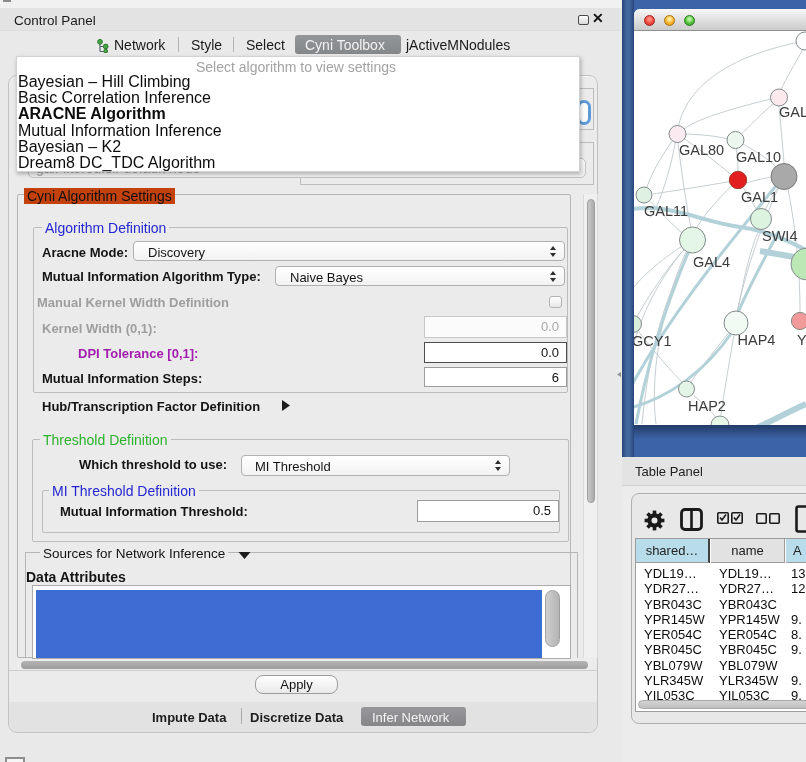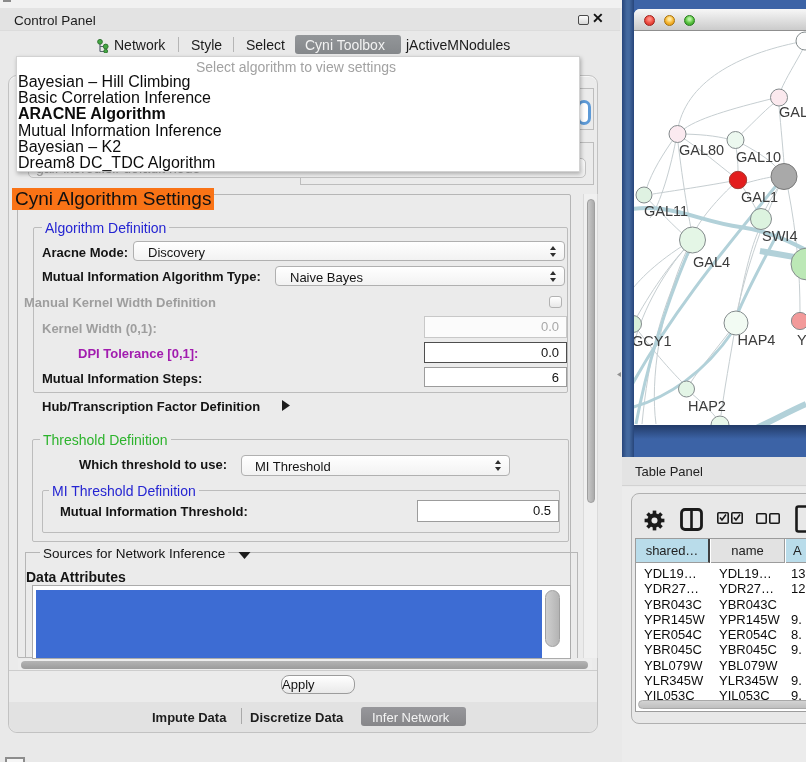--- a/index.html
+++ b/index.html
@@ -39,36 +39,36 @@
 
 <div class="abs" style="left:8px;top:75px;width:590px;height:658px;border:1px solid #c2c2c2;border-radius:9px;background:#ebebeb;box-shadow:inset 0 1px 0 #f7f7f7;"></div>
 
 <div class="abs" style="left:300px;top:88px;width:294px;height:42px;border:1px solid #bdbdbd;"></div>
 <div class="abs" style="left:300px;top:142px;width:294px;height:43px;border:1px solid #bdbdbd;"></div>
 <div class="abs" style="left:577px;top:100px;width:14px;height:25px;border:3px solid #5d9ad7;border-radius:7px;background:#fff;"></div>
 <div class="abs" style="left:28px;top:158px;width:558px;height:20px;border:1px solid #c2c2c2;border-radius:5px;background:linear-gradient(#fcfcfc,#ededed);"></div>
 <div class="abs" style="left:36px;top:160px;font-size:14px;color:#a4a4a4;">galFiltered.sif default node</div>
 
 <div class="abs" style="left:17px;top:194px;width:554px;height:464px;border:1px solid #b6b6b6;border-radius:2px;"></div>
-<div class="abs" style="left:12px;top:188px;font-size:19px;color:#111;background:#f97316;padding:0 3px;">Cyni Algorithm Settings</div>
+<div class="abs" style="left:24px;top:188px;font-size:14px;color:#111;background:#c2410c;padding:0 3px;">Cyni Algorithm Settings</div>
 
 <div class="abs" style="left:33px;top:227px;width:535px;height:166px;border:1px solid #bcbcbc;border-radius:2px;"></div>
 <div class="abs" style="left:42px;top:220px;font-size:14px;color:#2525d2;background:#ebebeb;padding:0 3px;">Algorithm Definition</div>
 
 <div class="abs" style="left:42px;top:245px;font-size:13px;font-weight:bold;color:#141414;">Aracne Mode:</div>
 <div class="abs combo" style="left:133px;top:241px;width:432px;height:20px;">
   <span style="position:absolute;left:14px;top:3px;font-size:13px;color:#141414;">Discovery</span>
     <i class="updn"></i>
 </div>
 <div class="abs" style="left:42px;top:269px;font-size:13px;font-weight:bold;color:#141414;">Mutual Information Algorithm Type:</div>
 <div class="abs combo" style="left:275px;top:266px;width:290px;height:20px;">
   <span style="position:absolute;left:14px;top:3px;font-size:13px;color:#141414;">Naive Bayes</span>
     <i class="updn"></i>
 </div>
-<div class="abs" style="left:24px;top:295px;font-size:13px;font-weight:bold;color:#9e9e9e;">Manual Kernel Width Definition</div>
+<div class="abs" style="left:37px;top:295px;font-size:13px;font-weight:bold;color:#9e9e9e;">Manual Kernel Width Definition</div>
 <div class="abs" style="left:549px;top:296px;width:13px;height:12px;border:1px solid #b2b2b2;border-radius:3px;background:linear-gradient(#ffffff,#e8e8e8);"></div>
 <div class="abs" style="left:42px;top:321px;font-size:13px;font-weight:bold;color:#9e9e9e;">Kernel Width (0,1):</div>
 <div class="abs field" style="left:424px;top:316px;width:143px;height:22px;border-color:#c8c8c8;background:#fbfbfb;color:#a8a8a8;">0.0</div>
 <div class="abs" style="left:42px;top:346px;font-size:13px;font-weight:bold;color:#a21caf;margin-left:36px;">DPI Tolerance [0,1]:</div>
 <div class="abs field" style="left:424px;top:342px;width:143px;height:21px;border-color:#4e4e4e;border-width:1.5px;color:#111;">0.0</div>
 <div class="abs" style="left:42px;top:371px;font-size:13px;font-weight:bold;color:#141414;">Mutual Information Steps:</div>
 <div class="abs field" style="left:424px;top:367px;width:143px;height:20px;border-color:#9c9c9c;color:#111;">6</div>
 
 <div class="abs" style="left:42px;top:399px;font-size:13px;font-weight:bold;color:#141414;">Hub/Transcription Factor Definition</div>
 <svg class="abs" style="left:280px;top:399px;" width="12" height="13" viewBox="0 0 12 13">
@@ -98,21 +98,21 @@
   <div style="position:absolute;left:3px;top:4px;width:506px;height:80px;background:#3d6cd3;"></div>
   <div style="position:absolute;left:512px;top:4px;width:15px;height:57px;background:linear-gradient(90deg,#cfcfcf,#b4b4b4);border:1px solid #9f9f9f;border-radius:8px;"></div>
 </div>
 
 <div class="abs" style="left:583px;top:194px;width:15px;height:464px;background:#f0f0f0;border-left:1px solid #dadada;border-right:1px solid #dadada;"></div>
 <div class="abs" style="left:586.5px;top:199px;width:8.5px;height:304px;background:linear-gradient(90deg,#c8c8c8,#ababab);border:1px solid #9f9f9f;border-radius:6px;"></div>
 <div class="abs" style="left:18px;top:659px;width:574px;height:12px;background:#ededed;"></div>
 <div class="abs" style="left:21px;top:661px;width:567px;height:8px;background:linear-gradient(#b4b4b4,#9b9b9b);border-radius:4px;"></div>
 <div class="abs" style="left:9px;top:670px;width:588px;height:1px;background:#cdcdcd;"></div>
 
-<div class="abs" style="left:281px;top:675px;width:74px;height:19px;border:1px solid #9c9c9c;border-radius:8px;background:linear-gradient(#ffffff,#e9e9e9);font-size:13px;color:#141414;line-height:18px;">Apply</div>
+<div class="abs" style="left:255px;top:675px;width:83px;height:19px;border:1px solid #9c9c9c;border-radius:8px;background:linear-gradient(#ffffff,#e9e9e9);text-align:center;font-size:13px;color:#141414;line-height:18px;">Apply</div>
 <div class="abs" style="left:9px;top:702px;width:588px;height:30px;background:#e2e2e2;border-radius:0 0 9px 9px;"></div>
 <div class="abs" style="left:361px;top:707px;width:105px;height:19px;background:linear-gradient(#97979b,#868689);border-radius:3px;"></div>
 <div class="abs" style="left:152px;top:710px;font-size:13px;font-weight:bold;color:#1d1d1d;">Impute Data</div>
 <div class="abs" style="left:241px;top:708px;width:1px;height:16px;background:#a9a9a9;"></div>
 <div class="abs" style="left:250px;top:710px;font-size:13px;font-weight:bold;color:#1d1d1d;">Discretize Data</div>
 <div class="abs" style="left:372px;top:710px;font-size:13px;color:#f4f4f4;">Infer Network</div>
 
 <div class="abs" style="left:5px;top:757px;width:20px;height:10px;border:2px solid #8d8d8d;background:#f6f6f6;"></div>
 
 <div class="abs" style="left:617px;top:372px;width:4px;height:5px;background:#909090;clip-path:polygon(100% 0,100% 100%,0 50%);"></div>

